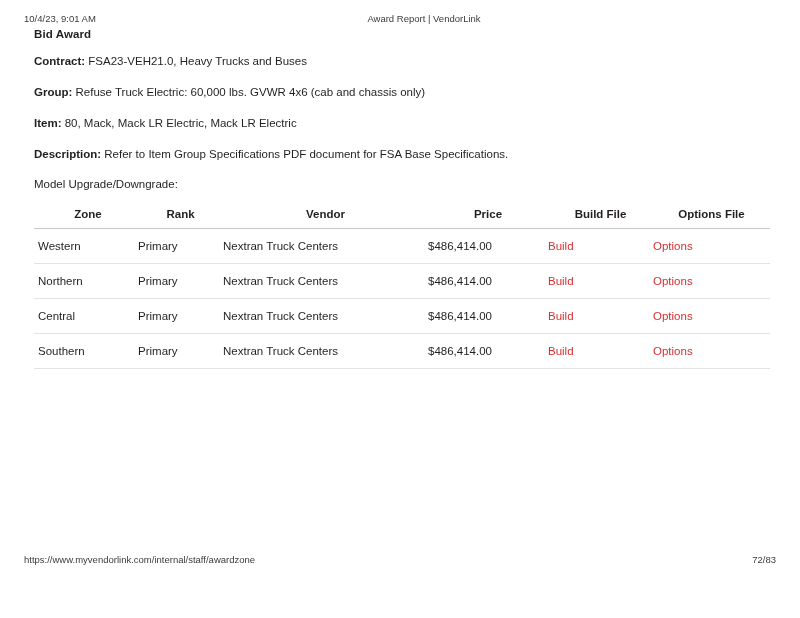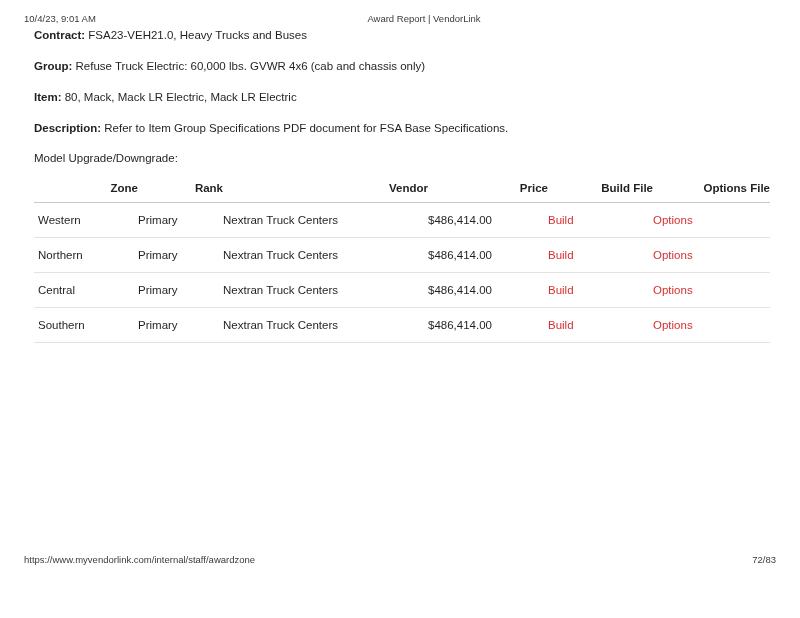--- a/index.html
+++ b/index.html
@@ -100,21 +100,21 @@
     margin: 0 0 14px 0;
   }
   
   table.award-table {
     border-collapse: collapse;
     width: 736px;
     margin-top: 4px;
     font-size: 11.5px;
   }
   table.award-table th {
-    text-align: right;
+    text-align: center;
     font-weight: bold;
     font-size: 11.5px;
     color: #231f20;
     padding: 4px 0 8px 0;
     border-bottom: 1px solid #c9c9c9;
   }
   table.award-table td {
     text-align: left;
     font-size: 11.5px;
     color: #231f20;
@@ -141,20 +141,21 @@
 
 <div class="page">
 
   <div class="print-header">
     <span class="ph-left">10/4/23, 9:01 AM</span>
     <span class="ph-center">Award Report | VendorLink</span>
   </div>
 
   <div class="doc">
 
+    <div class="doc-title">Bid Award</div>
 
     <div class="field-row">
       <span class="f-label">Contract:</span><span class="f-value"> FSA23-VEH21.0, Heavy Trucks and Buses</span>
     </div>
 
     <div class="field-row">
       <span class="f-label">Group:</span><span class="f-value"> Refuse Truck Electric: 60,000 lbs. GVWR 4x6 (cab and chassis only)</span>
     </div>
 
     <div class="field-row">

